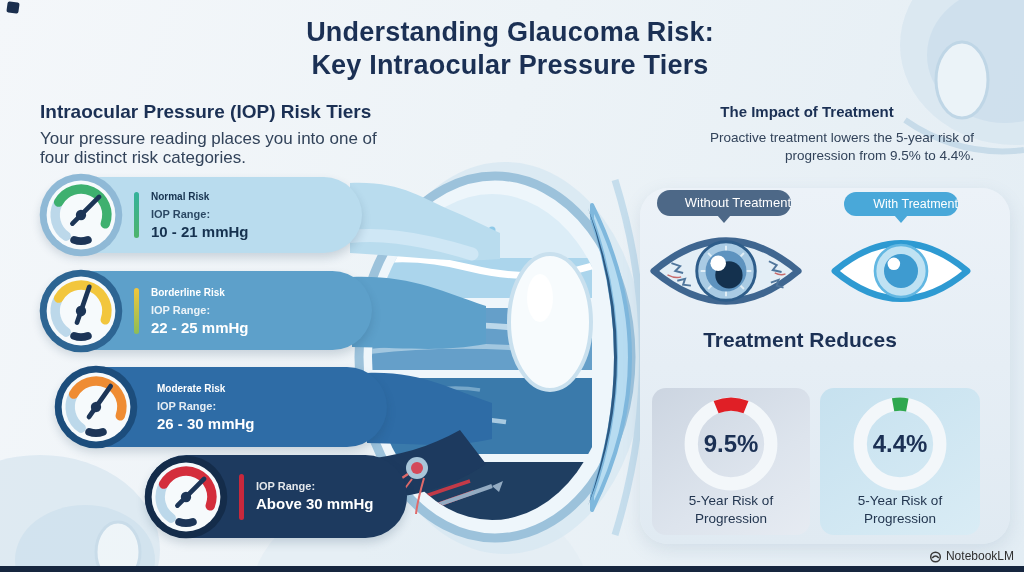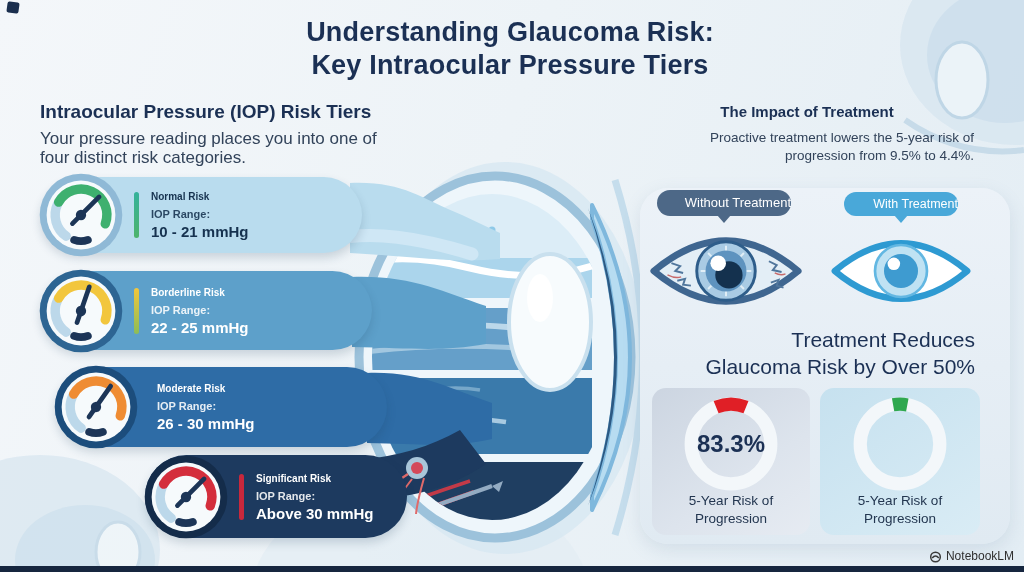--- a/index.html
+++ b/index.html
@@ -52,21 +52,21 @@
     background:linear-gradient(180deg,#ecf2f8 0%,#e0eaf2 100%);
     box-shadow:0 6px 18px rgba(100,130,160,.16);}
   .badge{color:#fff;font-weight:400;text-align:right;border-radius:15px;}
   .b1{left:657px;top:190px;width:134px;height:26px;line-height:26px;font-size:13px;background:#4d6887;}
   .b2{left:844px;top:192px;width:114px;height:24px;line-height:24px;font-size:12.5px;background:#49a8d9;}
   .tail{position:absolute;bottom:-7px;left:50%;transform:translateX(-50%);width:0;height:0;
     border-left:7px solid transparent;border-right:7px solid transparent;}
   .b1 .tail{border-top:8px solid #4d6887;}
   .b2 .tail{border-top:8px solid #49a8d9;}
   .eye-svg{display:block;}
-  .claim{left:625px;top:326px;width:350px;text-align:right;font-size:21px;line-height:27px;font-weight:400;color:#1b3054;}
+  .claim{left:625px;top:326px;width:350px;text-align:center;font-size:21px;line-height:27px;font-weight:700;color:#1b3054;}
 
   
   .dpanel{top:388px;height:147px;border-radius:14px;}
   .dp-left{left:652px;width:158px;background:linear-gradient(145deg,#ccd5e1 0%,#dde4ed 60%,#e6ebf2 100%);}
   .dp-right{left:820px;width:160px;background:linear-gradient(145deg,#c6e1ef 0%,#d9ecf5 100%);}
   .donut{position:absolute;top:5px;width:102px;height:102px;}
   .dp-left .donut{left:28px;} .dp-right .donut{left:29px;}
   .dring{fill:none;stroke:#f3f7fa;stroke-width:13;}
   .darc{fill:none;stroke-width:13;}
   .darc.red{stroke:#e01f26;stroke-dasharray:30 215;}
@@ -242,21 +242,20 @@
         <path class="tick" d="M 42 79 Q 50 82 58 79"></path>
         <g class="needle">
             <line x1="40" y1="60" x2="71" y2="29"></line>
             <circle cx="50" cy="50" r="6"></circle>
             <circle cx="50" cy="50" r="2.2" fill="#fff"></circle>
           </g>
       </svg>
     </div>
     <div class="bar"></div>
     <div class="tier-text">
-      <div class="tname">Significant Risk</div>
       <div class="trange">IOP Range:</div>
       <div class="tval">Above 30 mmHg</div>
     </div>
   </div>
 
   <div class="abs badge b1">Without Treatment</div>
   <div class="abs badge b1" style="background:none;box-shadow:none;">
       <div class="tail"></div>
     </div>
   <div class="abs badge b2">With Treatment</div>
@@ -290,40 +289,40 @@
 
   <svg class="abs eye-svg" style="left:826px;top:228px;" width="150" height="86" viewBox="0 0 160 96">
     <path d="M6 48 Q 80 -14 154 48 Q 80 110 6 48 Z" fill="#ffffff" stroke="#2e9ad2" stroke-width="7" stroke-linejoin="round"></path>
     <circle cx="80" cy="48" r="29" fill="#bfe2f3" stroke="#62b7e2" stroke-width="3"></circle>
     <circle cx="80" cy="48" r="19" fill="#3e9bd0"></circle>
     <circle cx="72" cy="40" r="7" fill="#ffffff"></circle>
   </svg>
 
   <div class="abs claim">
     <span>Treatment Reduces</span><br>
-    <span>Glaucoma Risk by Over 50%</span>
   </div>
 
   <div class="abs dpanel dp-left">
     <svg class="donut" viewBox="0 0 100 100">
       <circle class="dring" cx="50" cy="50" r="39"></circle>
       <circle class="darc red" cx="50" cy="50" r="39" transform="rotate(-112 50 50)"></circle>
     </svg>
-    <div class="dpct">83.3%</div>
+    <div class="dpct">9.5%</div>
     <div class="dcap">
       <span>5-Year Risk of</span>
       <span>Progression</span>
     </div>
   </div>
 
   <div class="abs dpanel dp-right">
     <svg class="donut" viewBox="0 0 100 100">
       <circle class="dring" cx="50" cy="50" r="39"></circle>
       <circle class="darc green" cx="50" cy="50" r="39" transform="rotate(-100 50 50)"></circle>
     </svg>
+    <div class="dpct">4.4%</div>
     <div class="dcap">
       <span>5-Year Risk of</span>
       <span>Progression</span>
     </div>
   </div>
 
   <div class="abs footer">
     <svg width="13" height="13" viewBox="0 0 13 13">
       <circle cx="6.5" cy="7" r="4.8" fill="none" stroke="#3a3a3a" stroke-width="1.5"></circle>
       <path d="M3.2 8 Q 6.5 4.2 9.8 8" stroke="#3a3a3a" stroke-width="1.5" fill="none"></path>

